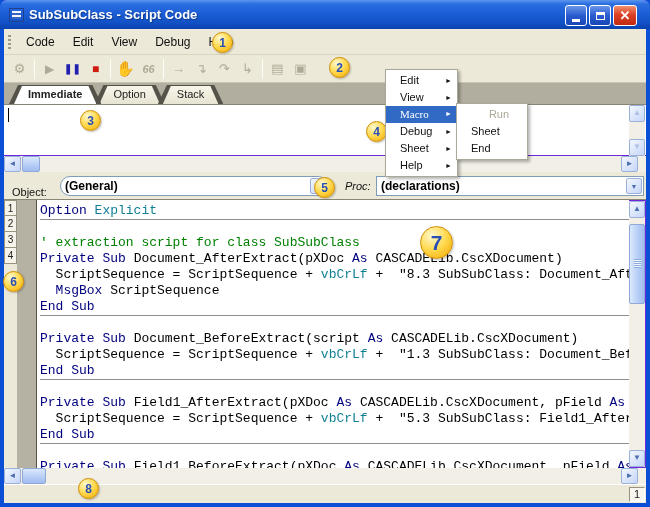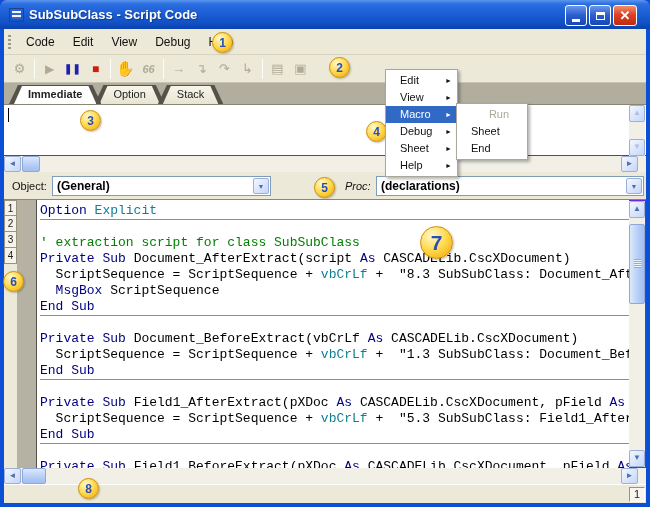--- a/index.html
+++ b/index.html
@@ -83,21 +83,21 @@
   .tok-t { color:#0e7f95; }
   .tok-c { color:#008000; }
   .tok-p { color:#000; }
 
   
   .ctx { position:absolute; background:#fff; border:1px solid #aca899; box-shadow:2px 2px 3px rgba(0,0,0,.3); padding:2px 0; z-index:50; }
   .ctx-main { left:385px; top:69px; width:73px; }
   .ctx-sub { left:456px; top:103px; width:72px; }
   .cm-item { height:17px; line-height:17px; padding-left:14px; font-size:11px; position:relative; color:#111; }
   .cm-item .arr { position:absolute; right:5px; top:0; font-size:7px; }
-  .cm-item.selected { background:#316ac5; color:#fff; }
+  .cm-item.selected { background:#316ac5; color:#fff;font-family:Liberation Serif, serif; }
   .cm-item.disabled { color:#aca899;text-align:center; }
 
   
   .statusbar { position:absolute; left:4px; top:484px; width:642px; height:19px; background:#ece9d8; border-top:1px solid #fff; }
   .status-cell { position:absolute; right:1px; top:2px; width:16px; height:15px; background:#f8f6ee; border:1px solid; border-color:#98937f #fff #fff #98937f; font-size:11px; text-align:center; line-height:13px; color:#222; }
 
   
   .badge { position:absolute; width:21px; height:21px; border-radius:50%; z-index:40;
     background:radial-gradient(circle at 35% 28%, #fff9d0 0%, #ffd94e 48%, #f0a500 100%);
     border:1px solid #cf8d00; color:#2a4fb4; font-weight:bold; font-size:12px;
@@ -181,22 +181,22 @@
     </div>
   </div>
 
   <div class="htrack" style="left:4px; top:156px; width:642px;" data-name="immediate-hscrollbar">
     <div class="sb-btn" style="left:0; top:0;" data-name="scroll-left-icon">◄</div>
     <div class="sb-thumb-h" style="left:18px; top:0; width:18px;" data-name="immediate-hscroll-thumb"></div>
     <div class="sb-btn" style="left:617px; top:0;" data-name="scroll-right-icon">►</div>
   </div>
 
   <div class="objrow" data-name="object-proc-bar">
-    <span class="lbl" style="left:8px;" data-name="object-label">Object:</span>
-    <div class="combo" style="left:48px; width:219px;" data-name="object-combobox">
+    <span class="lbl" style="left:8px;margin-top:6px;" data-name="object-label">Object:</span>
+    <div class="combo" style="left:56px; width:268px;border-radius:10px;" data-name="object-combobox">
       <span data-name="object-combobox-value">(General)</span>
       <div class="combo-btn" data-name="chevron-down-icon">▼</div>
     </div>
     <span class="lbl" style="left:341px;font-style:italic;" data-name="proc-label">Proc:</span>
     <div class="combo" style="left:372px; width:268px;" data-name="proc-combobox">
       <span data-name="proc-combobox-value">(declarations)</span>
       <div class="combo-btn" data-name="chevron-down-icon">▼</div>
     </div>
   </div>
 
@@ -207,27 +207,27 @@
       <div class="ln-box" data-name="line-number-box">4</div>
     </div>
   <div class="gutter" data-name="breakpoint-gutter"></div>
 
   <div class="code-area" data-name="code-editor">
     <div class="code-content" id="code-content" data-name="code-content">
         <div class="code-line" data-name="code-line"><span class="tok-k">Option </span><span class="tok-t">Explicit</span></div>
         <div class="proc-sep" data-name="procedure-separator"></div>
         <div class="code-line blank" data-name="code-line"></div>
         <div class="code-line" data-name="code-line"><span class="tok-c">' extraction script for class SubSubClass</span></div>
-        <div class="code-line" data-name="code-line"><span class="tok-k">Private Sub </span><span class="tok-p">Document_AfterExtract(script </span><span class="tok-k">As </span><span class="tok-p">CASCADELib.CscXDocument)</span></div>
+        <div class="code-line" data-name="code-line"><span class="tok-k">Private Sub </span><span class="tok-p">Document_AfterExtract(pXDoc </span><span class="tok-k">As </span><span class="tok-p">CASCADELib.CscXDocument)</span></div>
         <div class="code-line" data-name="code-line"><span class="tok-p">  ScriptSequence = ScriptSequence + </span><span class="tok-t">vbCrLf</span><span class="tok-p"> +  "8.3 SubSubClass: Document_AfterExtract"</span></div>
         <div class="code-line" data-name="code-line"><span class="tok-p">  </span><span class="tok-k">MsgBox </span><span class="tok-p">ScriptSequence</span></div>
         <div class="code-line" data-name="code-line"><span class="tok-k">End Sub</span></div>
         <div class="proc-sep" data-name="procedure-separator"></div>
         <div class="code-line blank" data-name="code-line"></div>
-        <div class="code-line" data-name="code-line"><span class="tok-k">Private Sub </span><span class="tok-p">Document_BeforeExtract(vbCrLf </span><span class="tok-k">As </span><span class="tok-p">CASCADELib.CscXDocument)</span></div>
+        <div class="code-line" data-name="code-line"><span class="tok-k">Private Sub </span><span class="tok-p">Document_BeforeExtract(script </span><span class="tok-k">As </span><span class="tok-p">CASCADELib.CscXDocument)</span></div>
         <div class="code-line" data-name="code-line"><span class="tok-p">  ScriptSequence = ScriptSequence + </span><span class="tok-t">vbCrLf</span><span class="tok-p"> +  "1.3 SubSubClass: Document_BeforeExtract"</span></div>
         <div class="code-line" data-name="code-line"><span class="tok-k">End Sub</span></div>
         <div class="proc-sep" data-name="procedure-separator"></div>
         <div class="code-line blank" data-name="code-line"></div>
         <div class="code-line" data-name="code-line"><span class="tok-k">Private Sub </span><span class="tok-p">Field1_AfterExtract(pXDoc </span><span class="tok-k">As </span><span class="tok-p">CASCADELib.CscXDocument, pField </span><span class="tok-k">As </span></div>
         <div class="code-line" data-name="code-line"><span class="tok-p">  ScriptSequence = ScriptSequence + </span><span class="tok-t">vbCrLf</span><span class="tok-p"> +  "5.3 SubSubClass: Field1_AfterExtract"</span></div>
         <div class="code-line" data-name="code-line"><span class="tok-k">End Sub</span></div>
         <div class="proc-sep" data-name="procedure-separator"></div>
         <div class="code-line blank" data-name="code-line"></div>
         <div class="code-line" data-name="code-line"><span class="tok-k">Private Sub </span><span class="tok-p">Field1_BeforeExtract(pXDoc </span><span class="tok-k">As </span><span class="tok-p">CASCADELib.CscXDocument, pField </span><span class="tok-k">As </span></div>

